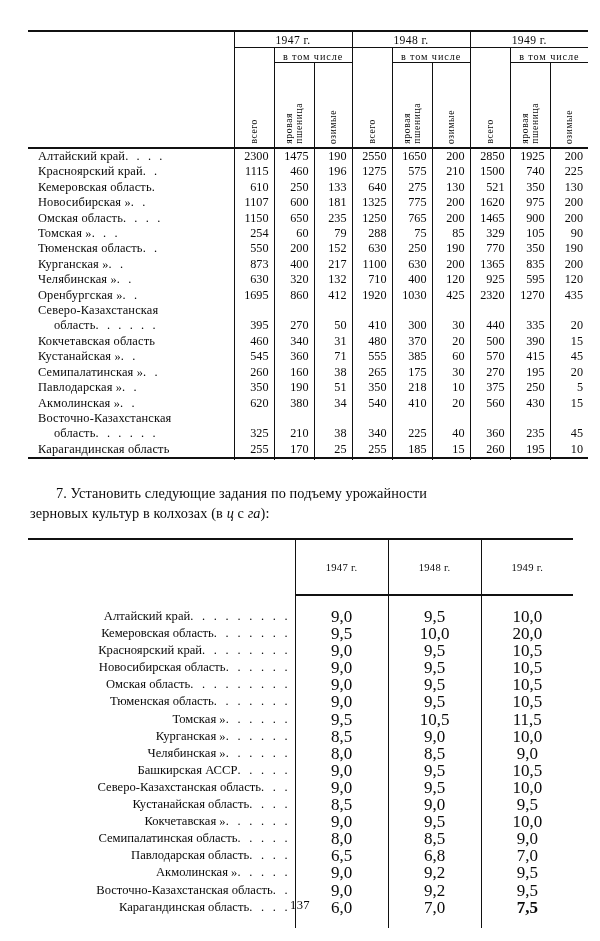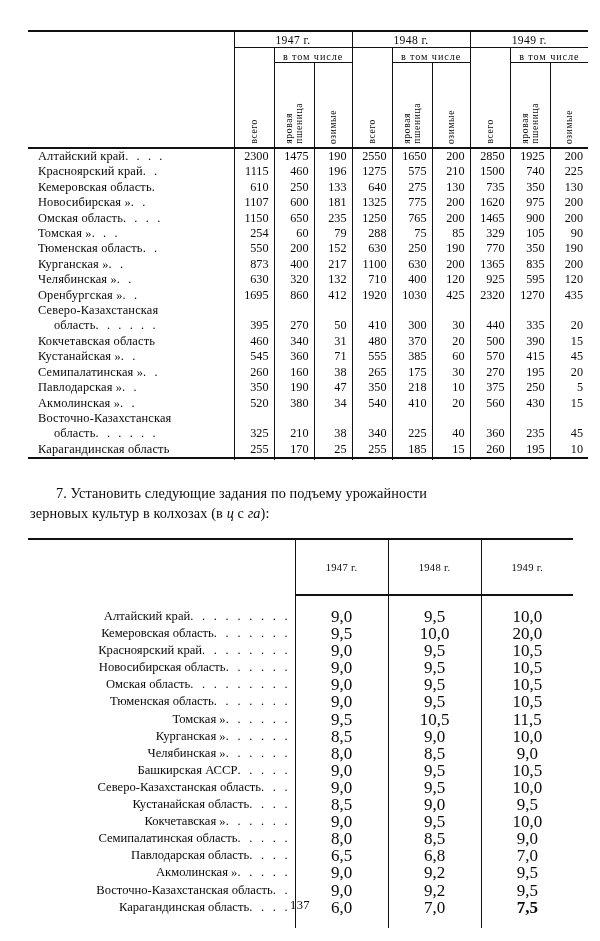--- a/index.html
+++ b/index.html
@@ -309,21 +309,21 @@
             <td class="num vsep-l-thin">225</td>
           </tr>
           <tr class="datarow">
             <td class="namecell"><span class="nm">Кемеровская область </span><span class="lead">.</span></td>
             <td class="num vsep-l">610</td>
             <td class="num vsep-l-thin">250</td>
             <td class="num vsep-l-thin">133</td>
             <td class="num vsep-l">640</td>
             <td class="num vsep-l-thin">275</td>
             <td class="num vsep-l-thin">130</td>
-            <td class="num vsep-l">735</td>
+            <td class="num vsep-l">521</td>
             <td class="num vsep-l-thin">350</td>
             <td class="num vsep-l-thin">130</td>
           </tr>
           <tr class="datarow">
             <td class="namecell"><span class="nm">Новосибирская      » </span><span class="lead">. .</span></td>
             <td class="num vsep-l">1107</td>
             <td class="num vsep-l-thin">600</td>
             <td class="num vsep-l-thin">181</td>
             <td class="num vsep-l">1325</td>
             <td class="num vsep-l-thin">775</td>
@@ -461,31 +461,31 @@
             <td class="num vsep-l-thin">175</td>
             <td class="num vsep-l-thin">30</td>
             <td class="num vsep-l">270</td>
             <td class="num vsep-l-thin">195</td>
             <td class="num vsep-l-thin">20</td>
           </tr>
           <tr class="datarow">
             <td class="namecell"><span class="nm">Павлодарская       » </span><span class="lead">. .</span></td>
             <td class="num vsep-l">350</td>
             <td class="num vsep-l-thin">190</td>
-            <td class="num vsep-l-thin">47</td>
+            <td class="num vsep-l-thin">51</td>
             <td class="num vsep-l">350</td>
             <td class="num vsep-l-thin">218</td>
             <td class="num vsep-l-thin">10</td>
             <td class="num vsep-l">375</td>
             <td class="num vsep-l-thin">250</td>
             <td class="num vsep-l-thin">5</td>
           </tr>
           <tr class="datarow">
             <td class="namecell"><span class="nm">Акмолинская        » </span><span class="lead">. .</span></td>
-            <td class="num vsep-l">520</td>
+            <td class="num vsep-l">620</td>
             <td class="num vsep-l-thin">380</td>
             <td class="num vsep-l-thin">34</td>
             <td class="num vsep-l">540</td>
             <td class="num vsep-l-thin">410</td>
             <td class="num vsep-l-thin">20</td>
             <td class="num vsep-l">560</td>
             <td class="num vsep-l-thin">430</td>
             <td class="num vsep-l-thin">15</td>
           </tr>
           <tr class="datarow">

